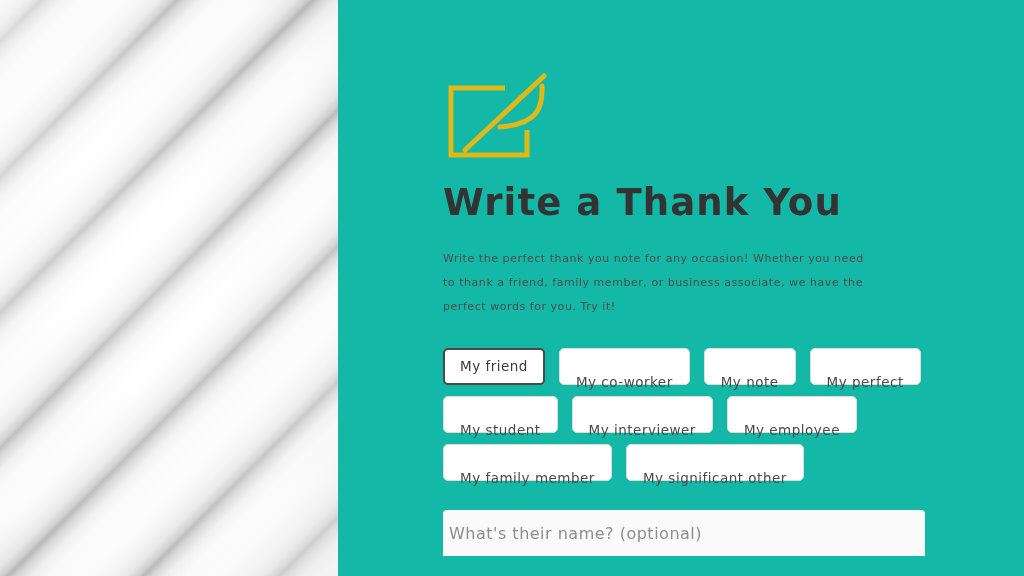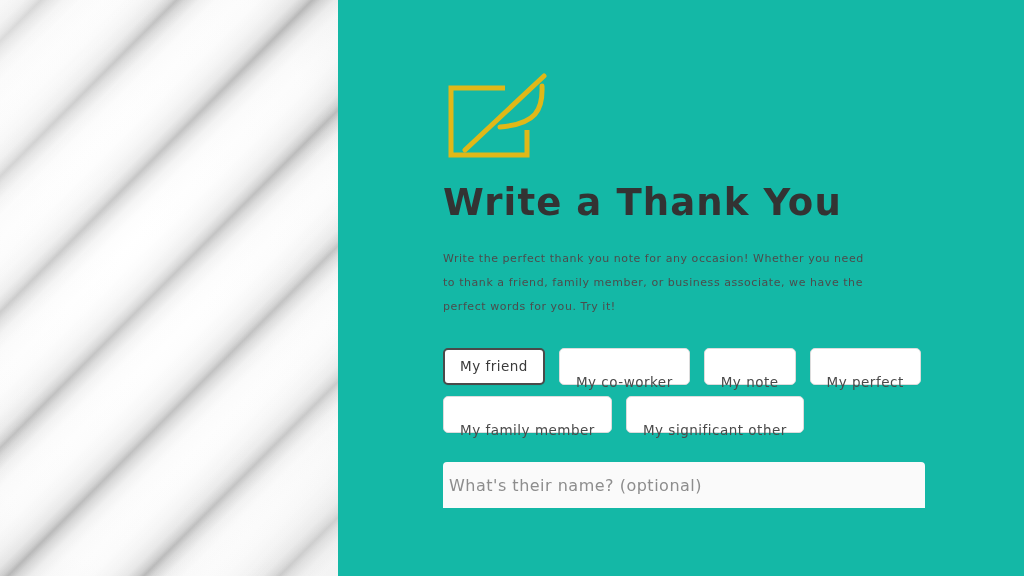--- a/index.html
+++ b/index.html
@@ -202,20 +202,25 @@
       
       <div class="chip-rows">
 
         <div class="chip-row">
           <button class="chip selected">My friend</button>
           <button class="chip">My co-worker</button>
           <button class="chip">My note</button>
           <button class="chip">My perfect</button>
         </div>
 
+        <div class="chip-row">
+          <button class="chip">My student</button>
+          <button class="chip">My interviewer</button>
+          <button class="chip">My employee</button>
+        </div>
 
         <div class="chip-row">
           <button class="chip">My family member</button>
           <button class="chip">My significant other</button>
         </div>
 
       </div>
 
       
       <input class="name-field" type="text" placeholder="What's their name? (optional)" style="">

